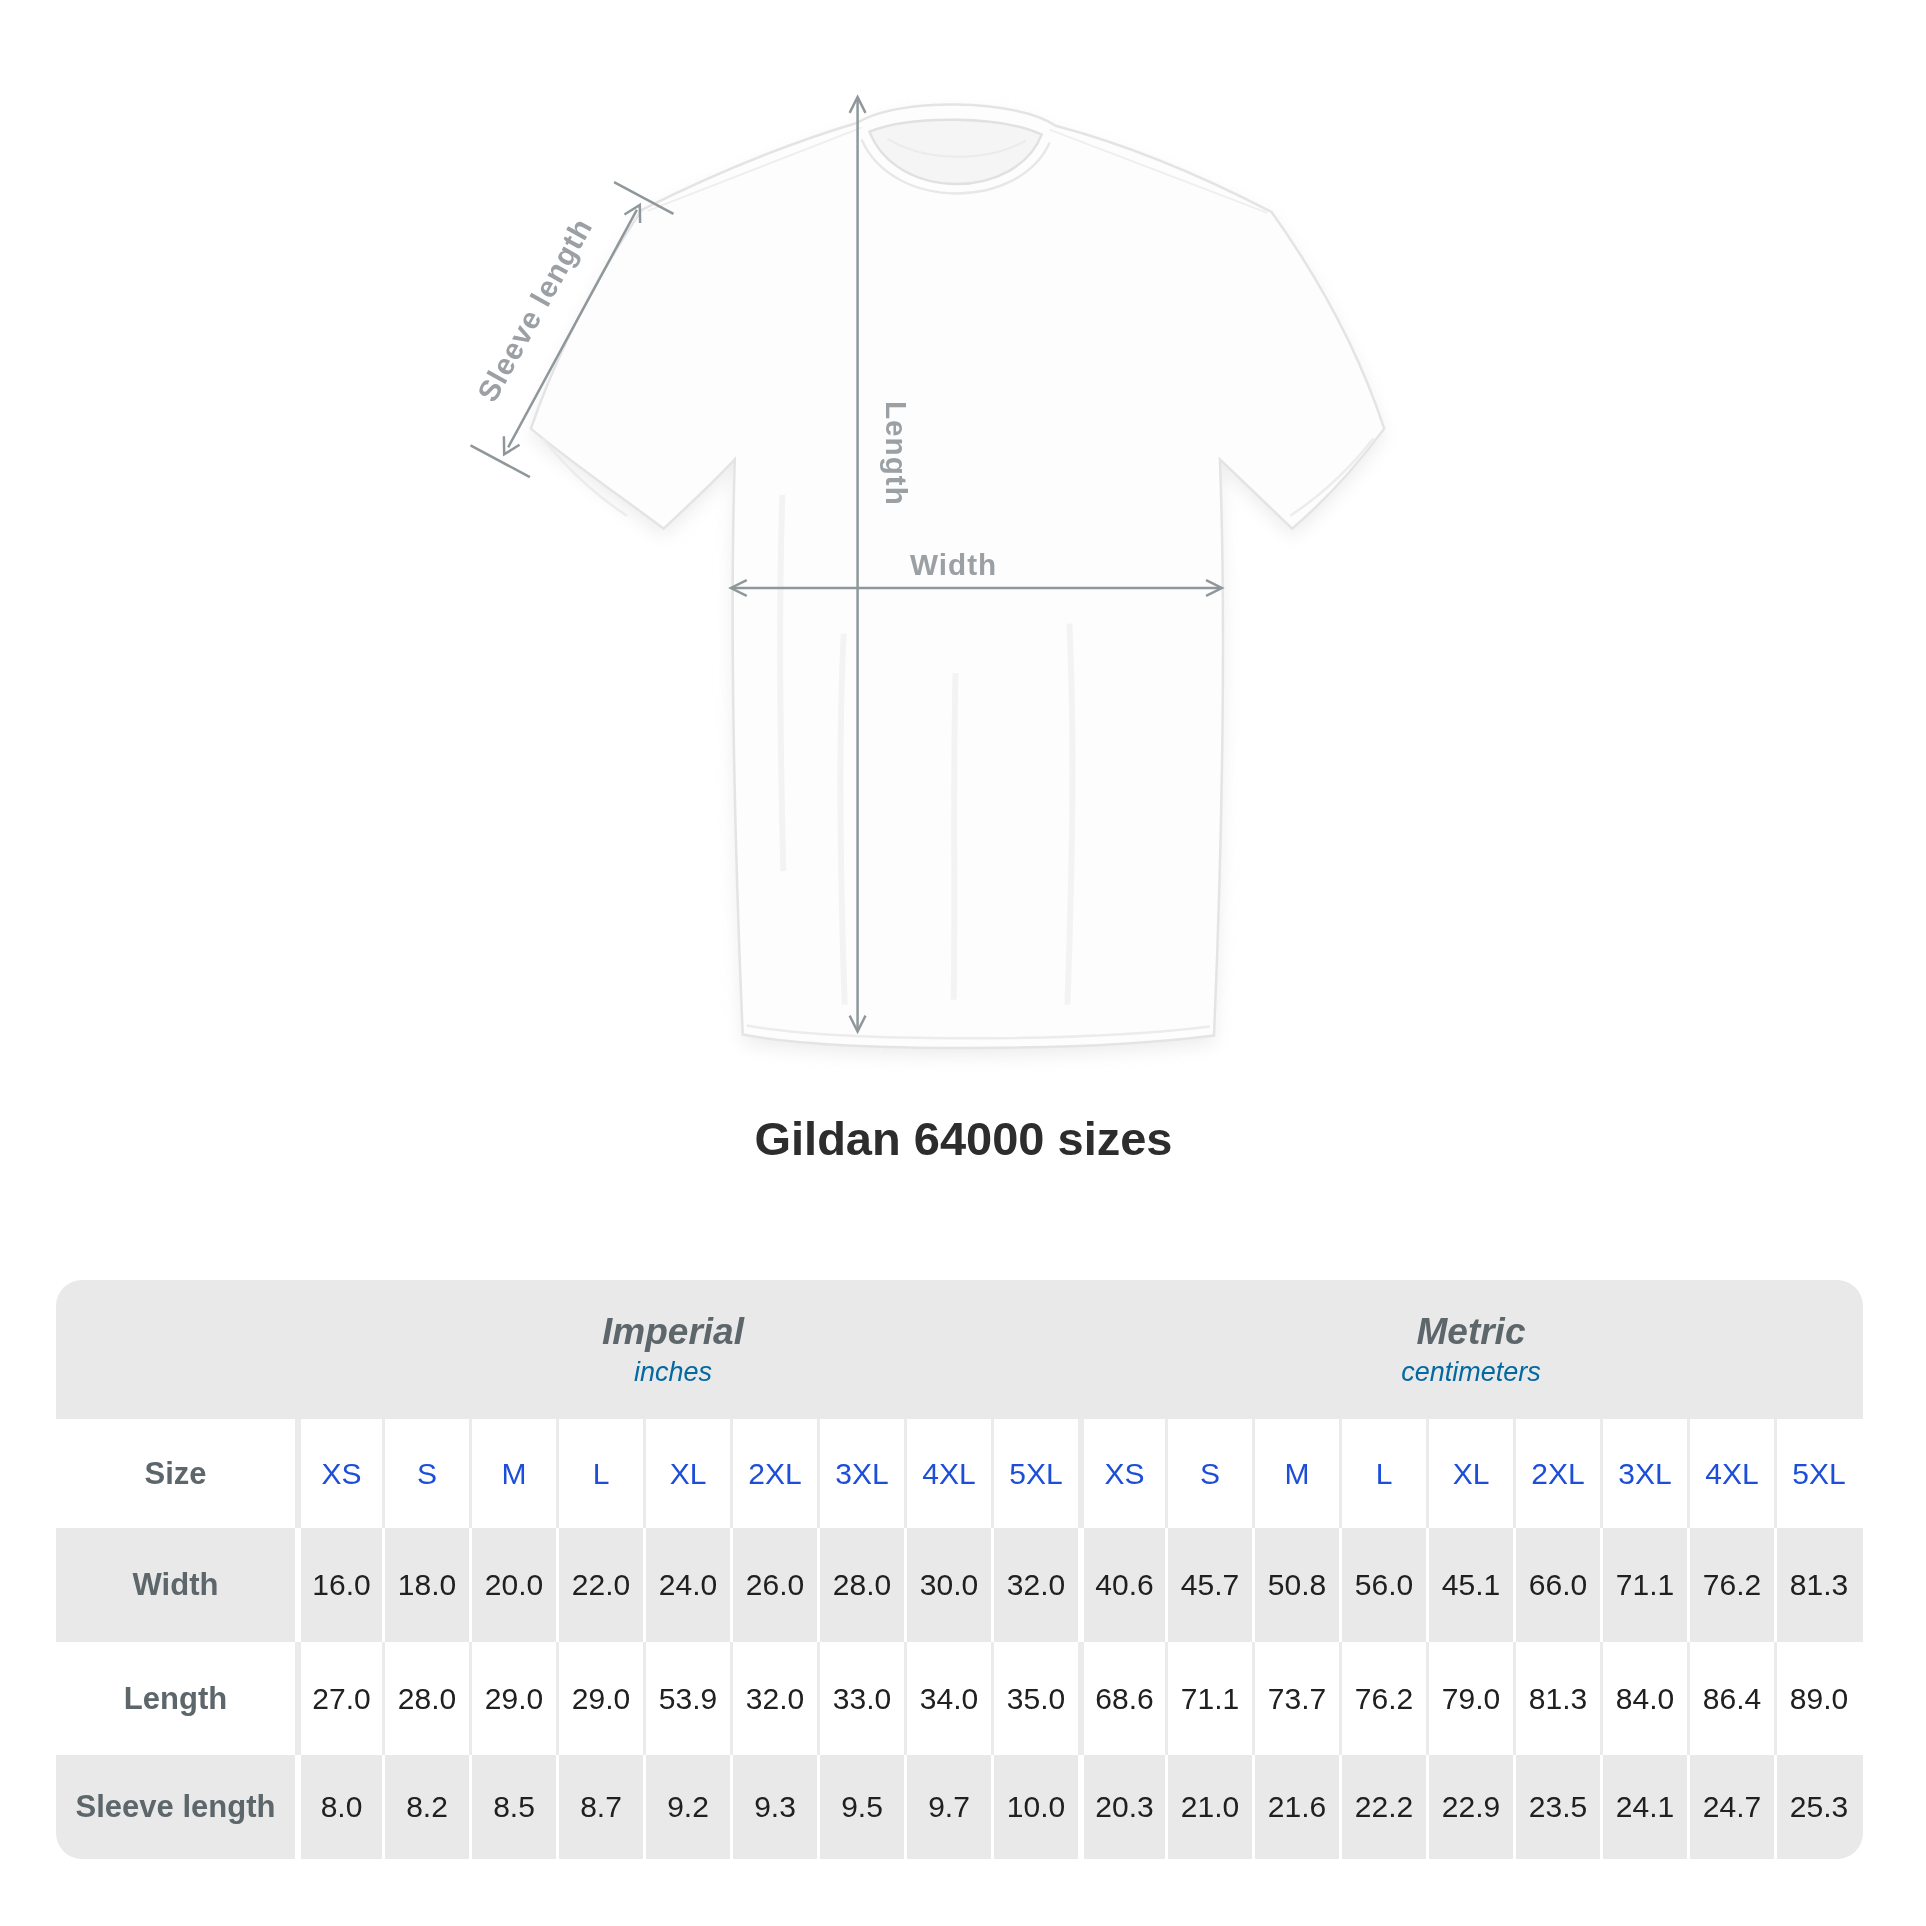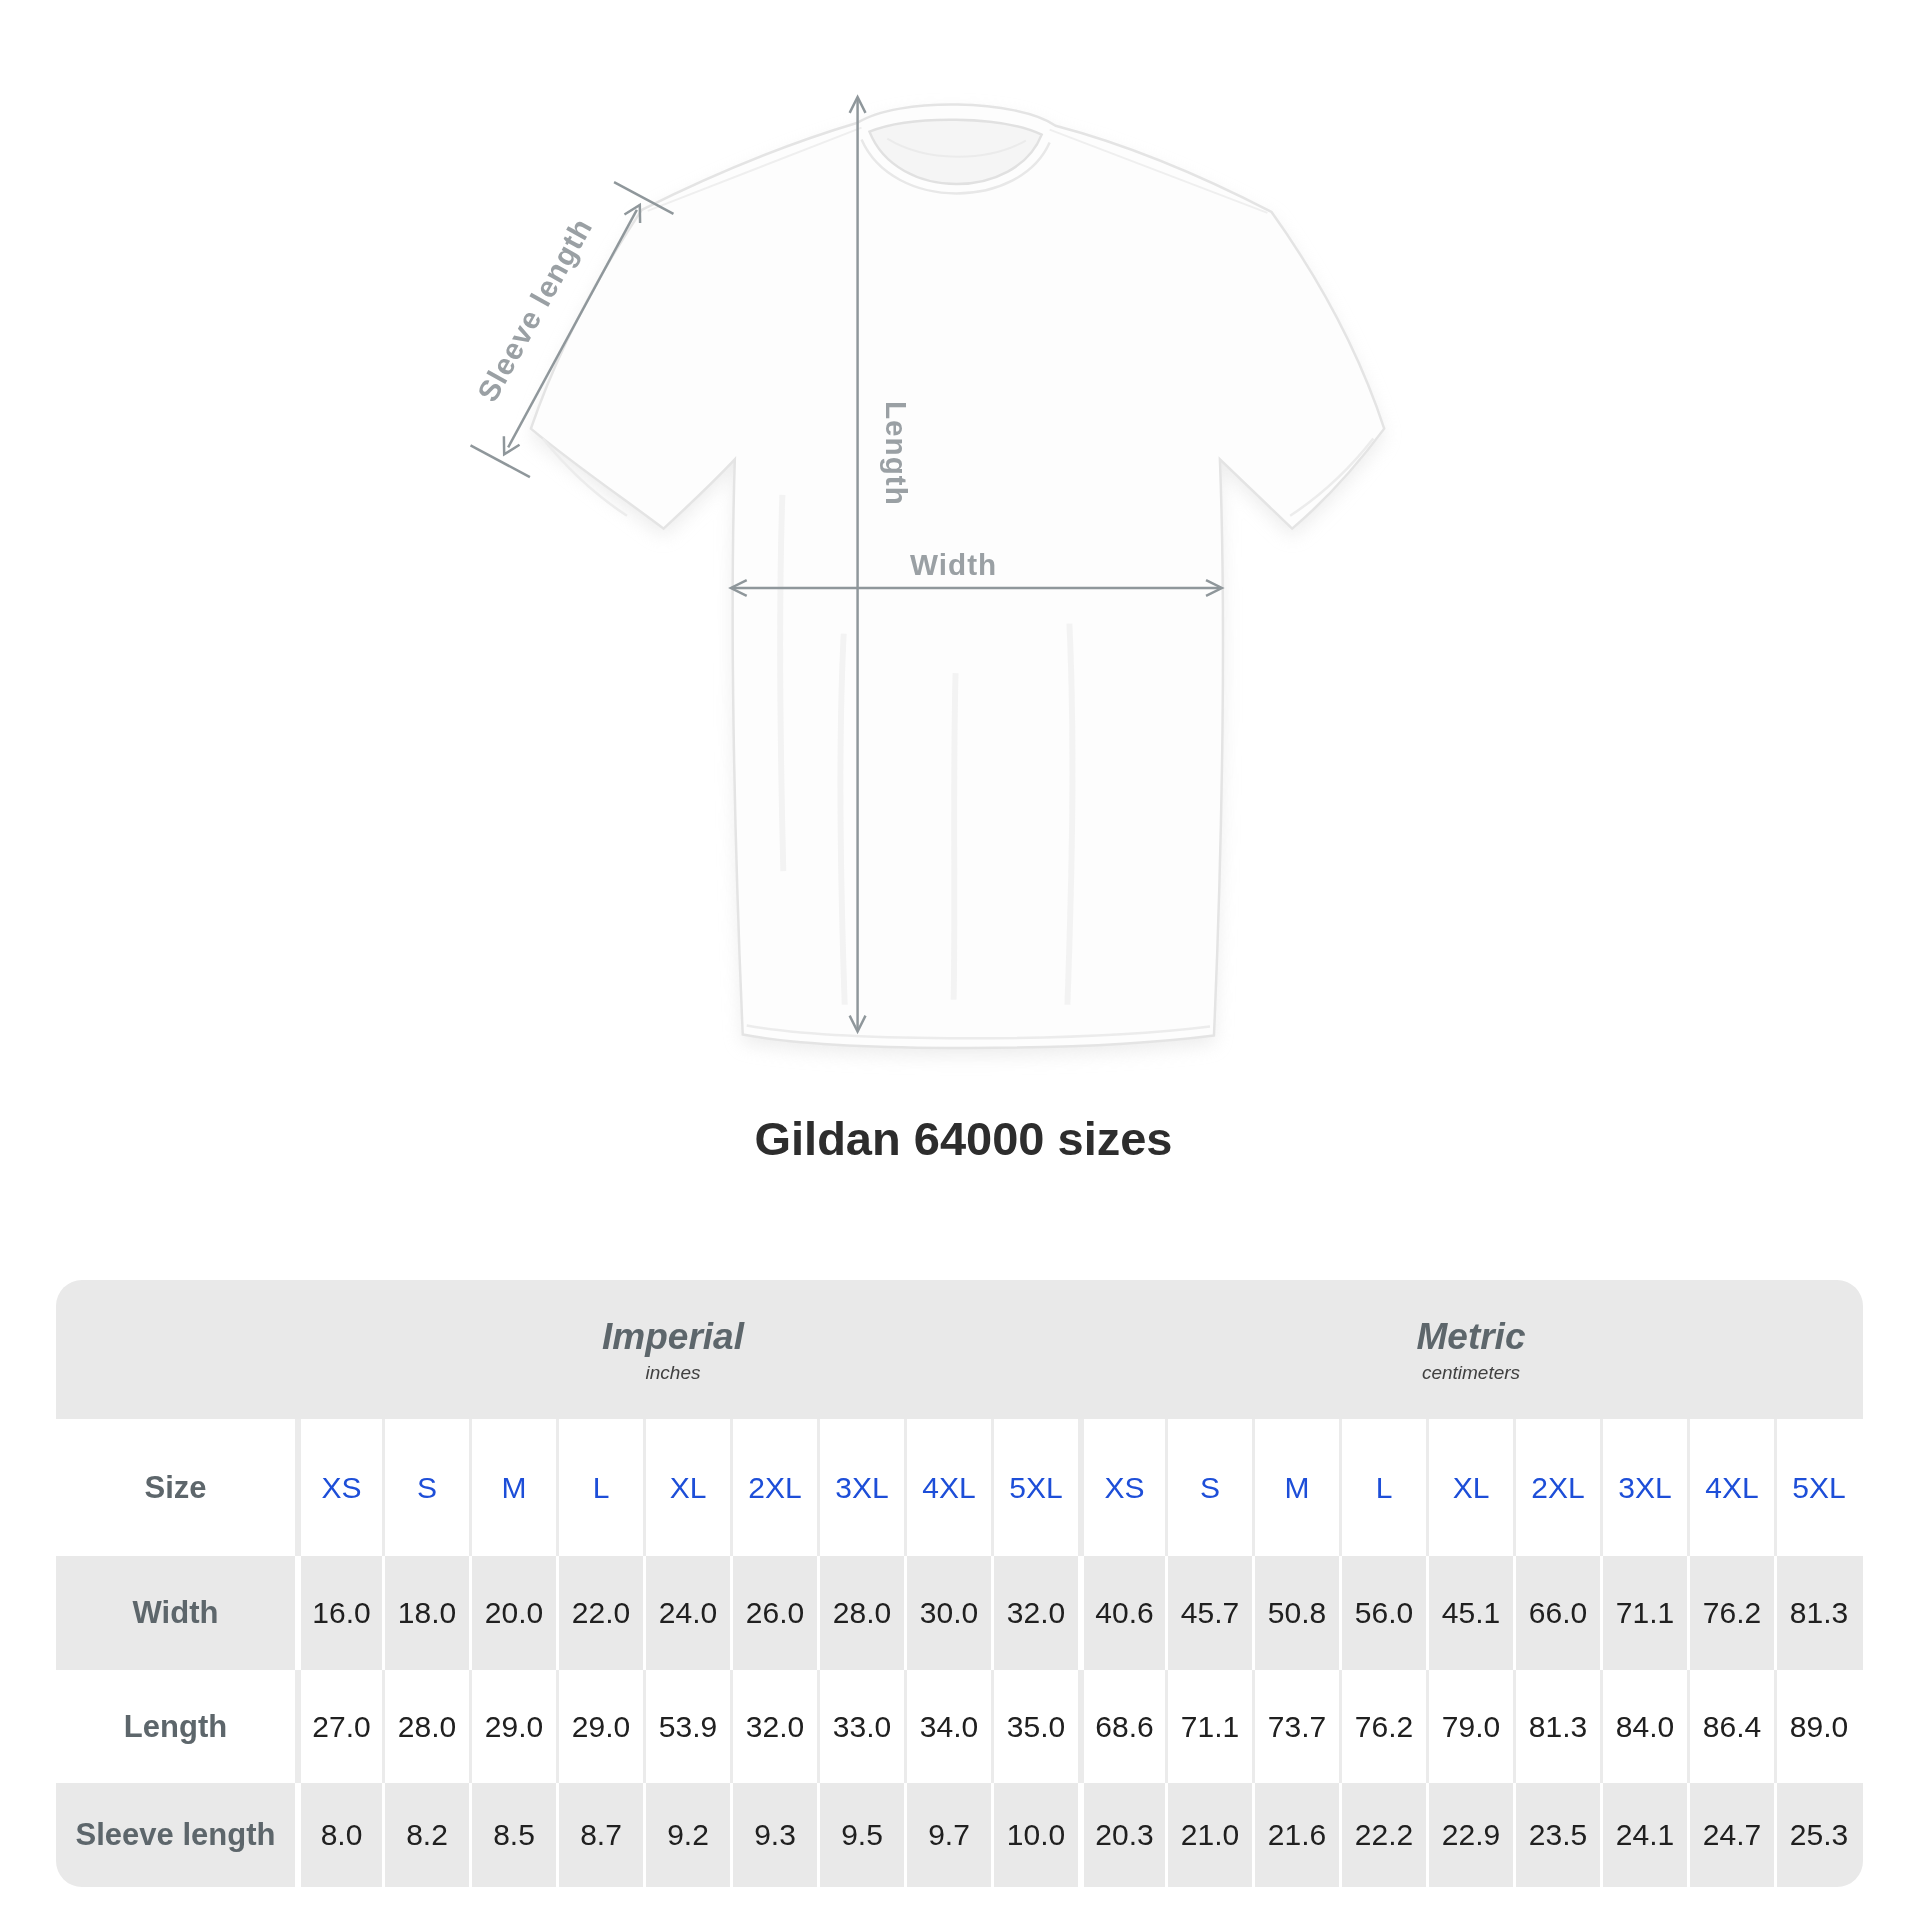--- a/index.html
+++ b/index.html
@@ -19,21 +19,21 @@
 
   
   .size-table{position:absolute;left:56px;top:1280px;width:1807px;}
   .header-band{position:relative;height:139px;background:#e9e9e9;
     border-radius:26px 26px 0 0;}
   .unit-group{position:absolute;top:0;height:100%;display:flex;
     flex-direction:column;justify-content:center;align-items:center;gap:4px;}
   .unit-group.imperial{left:225px;width:784px;}
   .unit-group.metric{left:1023px;width:784px;}
   .unit-name{font-style:italic;font-weight:bold;font-size:37px;color:#5d666b;}
-  .unit-sub{font-style:italic;font-size:19px;color:#404040;}
+  .unit-sub{font-style:italic;font-size:27px;color:#0369a1;}
 
   .trow{display:flex;}
   .trow .lab{width:239px;display:flex;align-items:center;justify-content:center;
     font-weight:bold;color:#5d666b;font-size:31px;}
   .trow .c{width:87px;box-sizing:border-box;display:flex;align-items:center;
     justify-content:center;font-size:30px;color:#202020;
     border-left:3px solid transparent;}
   .trow .c.hd{font-weight:normal;color:#1d4ed8;text-align:right;}
   .row-white{background:#ffffff;}
   .row-white .c{border-left-color:#ebebeb;}
@@ -115,21 +115,21 @@
       <div class="unit-group imperial">
         <div class="unit-name">Imperial</div>
         <div class="unit-sub">inches</div>
       </div>
       <div class="unit-group metric">
         <div class="unit-name">Metric</div>
         <div class="unit-sub">centimeters</div>
       </div>
     </div>
     <div id="table-body">
-        <div class="trow row-white" style="height: 137px;">
+        <div class="trow row-white" style="height: 109px;">
           <div class="lab">Size</div>
           <div class="c hd first-data">XS</div>
           <div class="c hd">S</div>
           <div class="c hd">M</div>
           <div class="c hd">L</div>
           <div class="c hd">XL</div>
           <div class="c hd">2XL</div>
           <div class="c hd">3XL</div>
           <div class="c hd">4XL</div>
           <div class="c hd">5XL</div>

